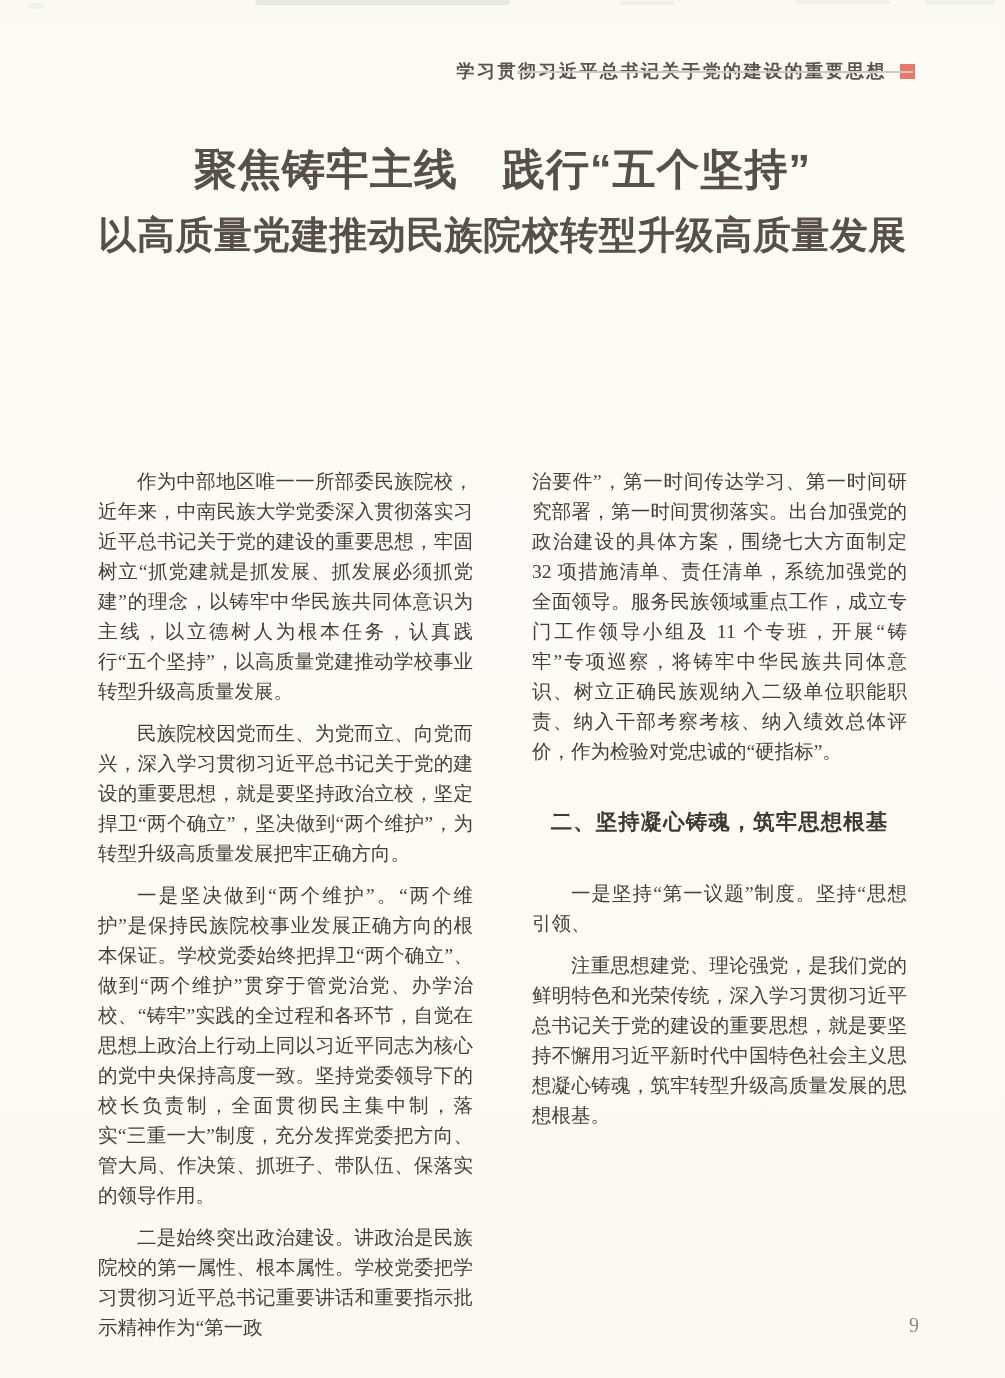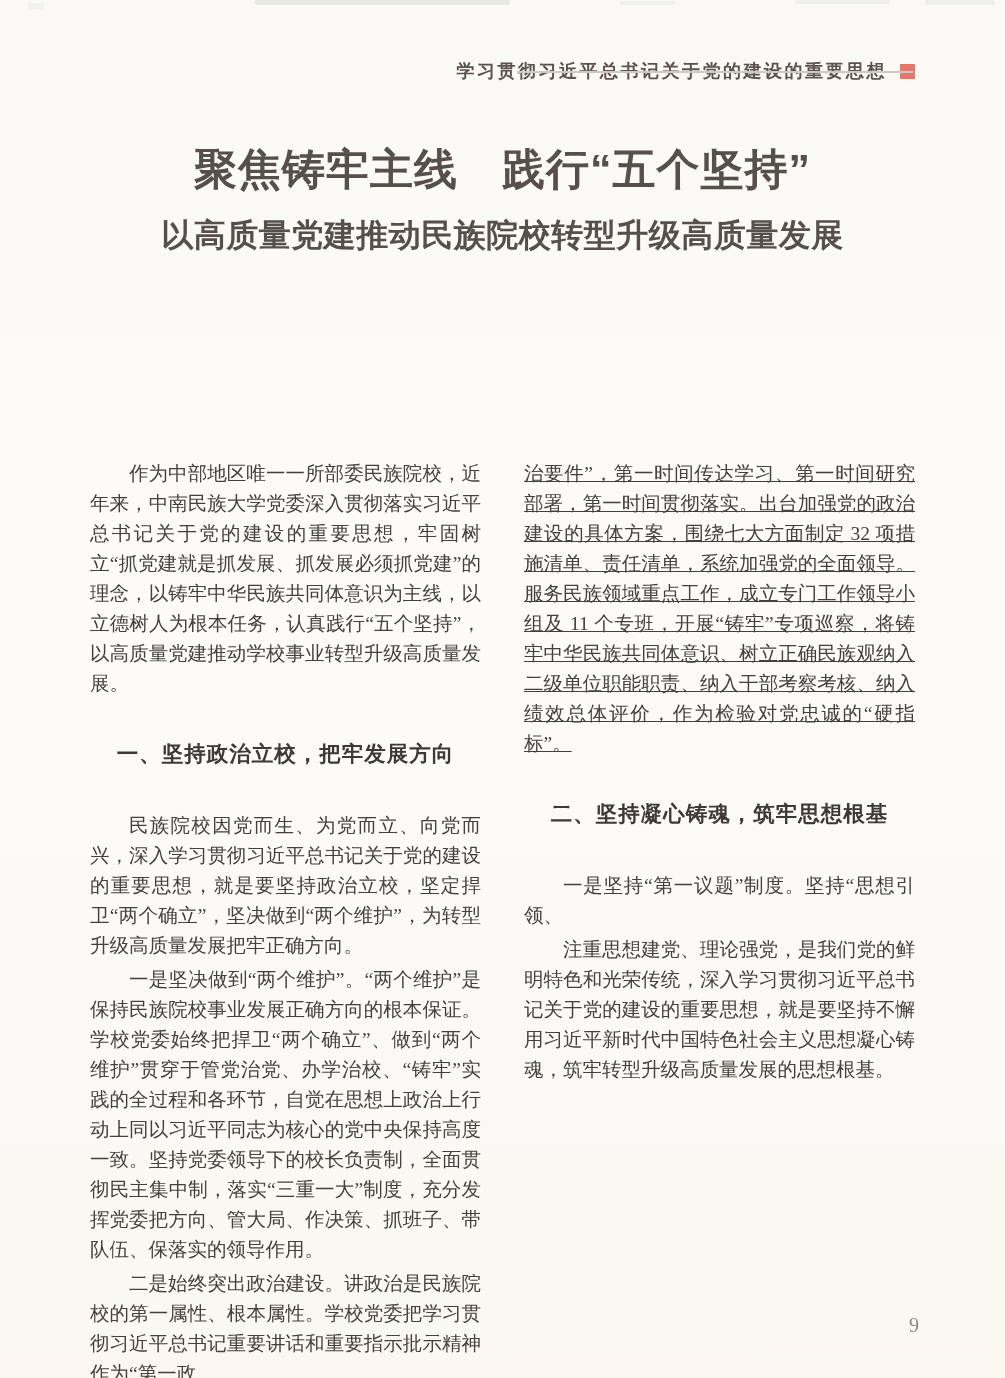--- a/index.html
+++ b/index.html
@@ -23,29 +23,29 @@
   .running-header .txt{
     font-family:"Liberation Sans","DejaVu Sans",sans-serif;
     font-size:18px;font-weight:600;letter-spacing:2.5px;color:#5d534e;white-space:nowrap;
   }
   .header-square{width:15px;height:15px;background:#e5786b;flex:0 0 auto;}
   .header-rule{position:absolute;top:71px;right:92px;width:396px;height:2px;background:#cfc9c2;}
 
   .title{position:absolute;top:143px;left:0;width:100%;margin:0;text-align:center;
     font-family:"Liberation Sans","DejaVu Sans",sans-serif;font-weight:700;color:#564f4a;}
   .title .l1{font-size:43px;line-height:52px;letter-spacing:1px;}
-  .title .l2{font-size:32px;line-height:48px;margin-top:16px;letter-spacing:.5px;}
+  .title .l2{font-size:38px;line-height:48px;margin-top:16px;letter-spacing:.5px;}
 
   .author{position:absolute;top:300px;left:0;width:100%;text-align:center;
     font-size:27px;color:#8b8781;letter-spacing:4px;}
 
   .columns{position:absolute;top:455px;left:86px;width:833px;display:flex;gap:35px;}
   .col{width:399px;font-size:19.5px;line-height:30px;color:#45403c;text-align:justify;}
-  .col p{margin:4px;text-indent:2em;}
-  .col p.no-indent{text-indent:0;text-decoration:underline;}
+  .col p{margin:12px;text-indent:2em;}
+  .col p.no-indent{text-indent:0;}
   .sec-h{
     font-family:"Liberation Sans","DejaVu Sans",sans-serif;
     font-size:21.5px;font-weight:700;color:#3e3935;text-align:center;
     margin:40px 0 42px;letter-spacing:1px;line-height:30px;
   }
   .page-number{position:absolute;top:1314px;right:86px;font-size:20px;color:#8a8680;}
 </style>
 </head>
 <body>
 
@@ -65,21 +65,20 @@
 
   <h1 class="title">
     <div class="l1">聚焦铸牢主线　践行“五个坚持”</div>
     <div class="l2">以高质量党建推动民族院校转型升级高质量发展</div>
   </h1>
 
 
   <div class="columns">
     <div class="col">
       <p>作为中部地区唯一一所部委民族院校，近年来，中南民族大学党委深入贯彻落实习近平总书记关于党的建设的重要思想，牢固树立“抓党建就是抓发展、抓发展必须抓党建”的理念，以铸牢中华民族共同体意识为主线，以立德树人为根本任务，认真践行“五个坚持”，以高质量党建推动学校事业转型升级高质量发展。</p>
-      <h2 class="sec-h">一、坚持政治立校，把牢发展方向</h2>
       <p>民族院校因党而生、为党而立、向党而兴，深入学习贯彻习近平总书记关于党的建设的重要思想，就是要坚持政治立校，坚定捍卫“两个确立”，坚决做到“两个维护”，为转型升级高质量发展把牢正确方向。</p>
       <p>一是坚决做到“两个维护”。“两个维护”是保持民族院校事业发展正确方向的根本保证。学校党委始终把捍卫“两个确立”、做到“两个维护”贯穿于管党治党、办学治校、“铸牢”实践的全过程和各环节，自觉在思想上政治上行动上同以习近平同志为核心的党中央保持高度一致。坚持党委领导下的校长负责制，全面贯彻民主集中制，落实“三重一大”制度，充分发挥党委把方向、管大局、作决策、抓班子、带队伍、保落实的领导作用。</p>
       <p>二是始终突出政治建设。讲政治是民族院校的第一属性、根本属性。学校党委把学习贯彻习近平总书记重要讲话和重要指示批示精神作为“第一政</p>
     </div>
     <div class="col">
       <p class="no-indent">治要件”，第一时间传达学习、第一时间研究部署，第一时间贯彻落实。出台加强党的政治建设的具体方案，围绕七大方面制定 32 项措施清单、责任清单，系统加强党的全面领导。服务民族领域重点工作，成立专门工作领导小组及 11 个专班，开展“铸牢”专项巡察，将铸牢中华民族共同体意识、树立正确民族观纳入二级单位职能职责、纳入干部考察考核、纳入绩效总体评价，作为检验对党忠诚的“硬指标”。</p>
       <h2 class="sec-h">二、坚持凝心铸魂，筑牢思想根基</h2>
       <p>一是坚持“第一议题”制度。坚持“思想引领、</p>
       <p>注重思想建党、理论强党，是我们党的鲜明特色和光荣传统，深入学习贯彻习近平总书记关于党的建设的重要思想，就是要坚持不懈用习近平新时代中国特色社会主义思想凝心铸魂，筑牢转型升级高质量发展的思想根基。</p>
     </div>

